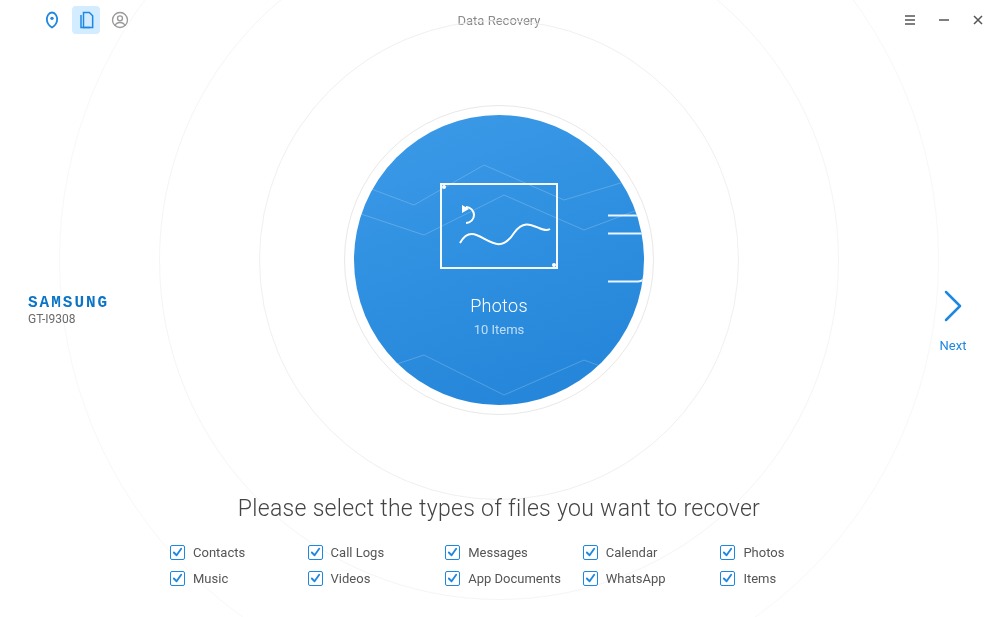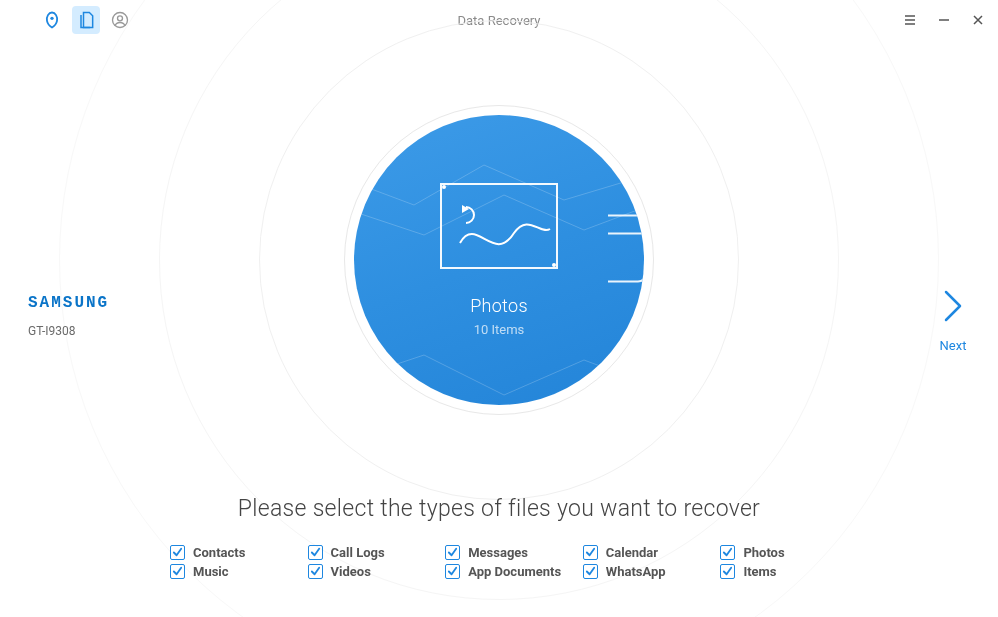--- a/index.html
+++ b/index.html
@@ -34,31 +34,31 @@
   .photo-icon-frame { width: 118px; height: 86px; border: 2px solid rgba(255,255,255,0.95); position: relative; margin-bottom: 26px; }
   .center-label { font-size: 18px; font-weight: 300; letter-spacing: .3px; }
   .center-sub { font-size: 13px; color: rgba(255,255,255,0.7); margin-top: 6px; }
 
   
   .peek { position:absolute; right:-2px; top:50%; transform:translateY(-60%); }
 
   
   .device-block { position: absolute; left: 28px; top: 254px; }
   .device-brand { color: #0a74c8; font-weight: 800; font-size: 16px; letter-spacing: 2px; font-family: Liberation Mono, monospace; }
-  .device-model { color: #6a6a6a; font-size: 12px; margin-top: 12px; }
+  .device-model { color: #6a6a6a; font-size: 12px; margin-top: 0; }
 
   
   .next-block { position: absolute; right: 30px; top: 246px; text-align: center; cursor: pointer; }
   .next-label { color: #1e87e0; font-size: 13px; margin-top: 8px; }
 
   
   .instruction { position: absolute; top: 455px; left: 0; right: 0; text-align: center; font-size: 23px; font-weight: 300; color: #444; letter-spacing: .3px; }
 
   
-  .check-grid { position: absolute; top: 505px; left: 170px; right: 140px; display: grid; grid-template-columns: repeat(5, 1fr); row-gap: 4px; font-weight: bold; }
+  .check-grid { position: absolute; top: 505px; left: 170px; right: 140px; display: grid; grid-template-columns: repeat(5, 1fr); row-gap: 11px; }
   .chk { display: flex; align-items: center; gap: 8px; font-size: 13px; color: #555; cursor: pointer; }
   .chk-box { width: 15px; height: 15px; border: 1.5px solid #1e87e0; border-radius: 2px; display: flex; align-items: center; justify-content: center; flex-shrink:0;}
   .chk-box svg { display: block; }
 </style>
 </head>
 <body>
 
 <div class="titlebar">
   <div class="titlebar-left">
     <div class="titlebar-icon">

